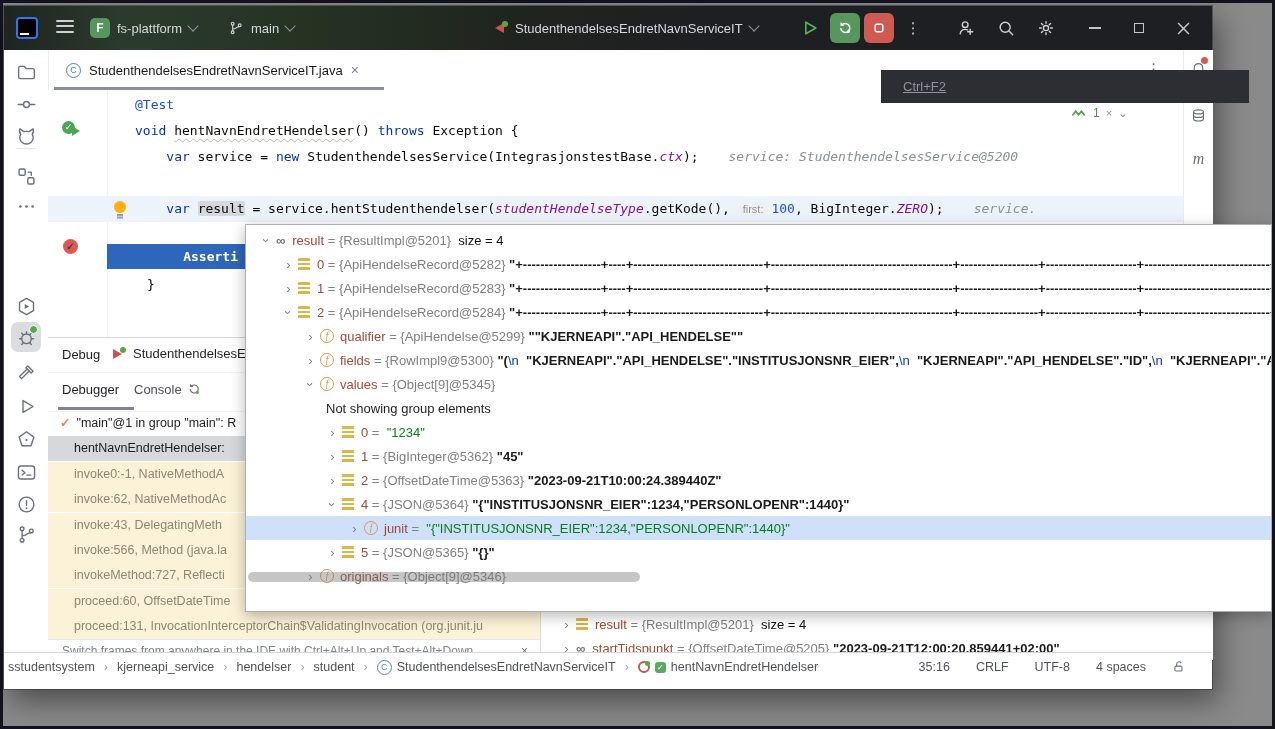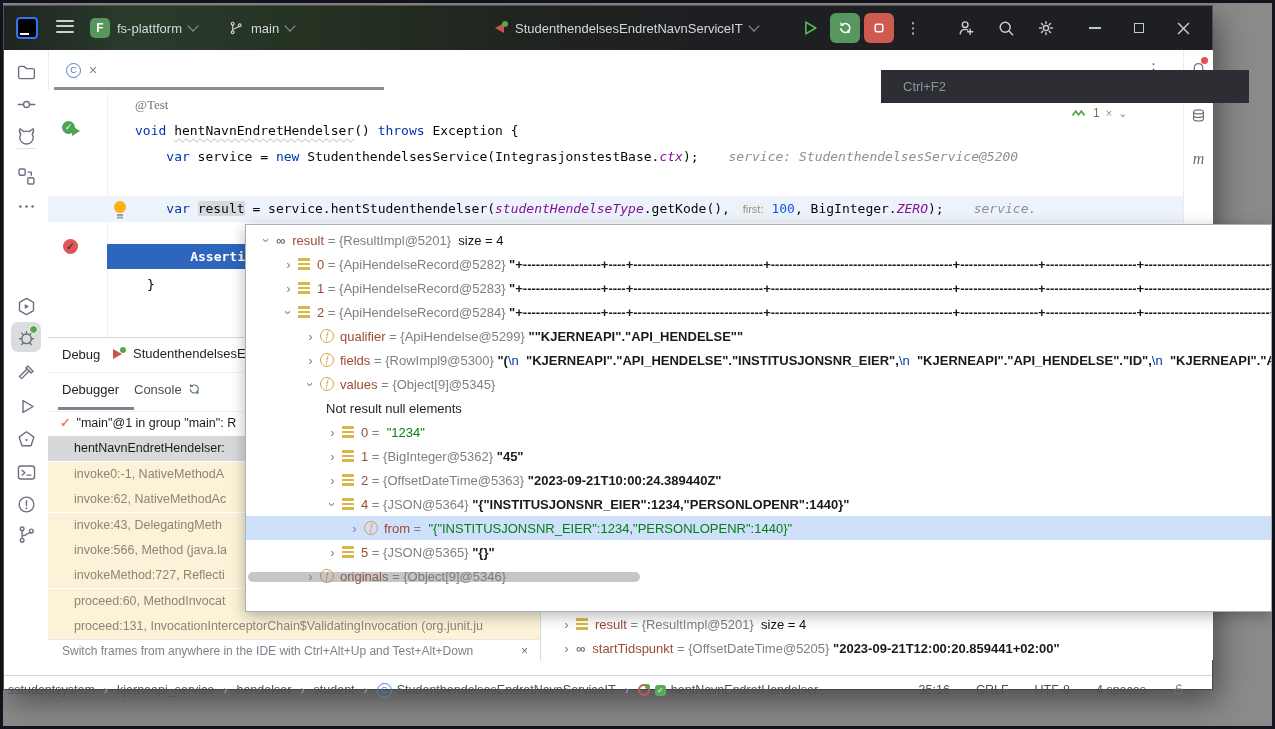--- a/index.html
+++ b/index.html
@@ -42,28 +42,28 @@
   .ab-item.active{background:#DADCE0;}
   .ab-item .badge{position:absolute;right:3px;top:3px;width:7px;height:7px;border-radius:50%;background:#57A64A;border:1.5px solid #fff;}
   .ab-div{position:absolute;left:12px;width:20px;height:1px;background:#E3E5E8;}
 
   
   .editor{position:absolute;left:44px;top:84px;width:1139px;height:247px;background:#fff;overflow:hidden;}
   .gutter-line{position:absolute;left:59px;top:0;bottom:0;width:1px;background:#F0F1F3;}
   .code-line{position:absolute;left:0;width:100%;height:26px;line-height:26px;padding-left:87px;box-sizing:border-box;
     white-space:pre;font-family:"DejaVu Sans Mono",monospace;font-size:13px;color:#080808;}
   .code-line.hl{background:#EDF3FB;}
-  .c-ann{color:#737373;font-family:Liberation Serif, serif;}.c-kw{color:#0033B3;}.c-pl{color:#080808;}
+  .c-ann{color:#1d4ed8;}.c-kw{color:#0033B3;}.c-pl{color:#080808;}
   .c-fld{color:#871094;font-style:italic;}.c-num{color:#1750EB;}
   .c-dbg{color:#8A8E98;font-style:italic;margin-left:30px;}
   .c-box{background:#D5D8DD;border-radius:2px;}
   .c-hint{font-family:"Liberation Sans",sans-serif;font-size:11px;color:#8E929B;background:#EFF0F2;border-radius:7px;padding:1px 5px;margin-right:3px;}
   .c-typo{text-decoration:underline;text-decoration-style:wavy;text-decoration-color:#A3C9A3;text-underline-offset:3px;text-decoration-thickness:1px;}
   .sel-bar{position:absolute;left:59px;top:154px;width:138px;height:25px;background:#2E65BD;color:#fff;
-    font-family:"DejaVu Sans Mono",monospace;font-size:13px;font-weight:bold;display:flex;align-items:center;justify-content:flex-end;padding-right:0;box-sizing:border-box;}
+    font-family:"DejaVu Sans Mono",monospace;font-size:13px;font-weight:bold;display:flex;align-items:center;justify-content:flex-end;padding-right:7px;box-sizing:border-box;}
   .brace{position:absolute;left:99px;top:182px;height:26px;line-height:26px;font-family:"DejaVu Sans Mono",monospace;font-size:13px;}
   .g-test{position:absolute;left:14px;top:30px;width:18px;height:18px;}
   .g-test .c{position:absolute;left:0;top:1px;width:13px;height:13px;border-radius:50%;background:#4CA554;color:#fff;font-size:9px;line-height:13px;text-align:center;}
   .g-test .t{position:absolute;left:10px;top:6px;width:0;height:0;border-left:8px solid #4CA554;border-top:5px solid transparent;border-bottom:5px solid transparent;}
   .g-bulb{position:absolute;left:66px;top:111px;width:13px;height:17px;z-index:2;}
   .g-bulb .b{position:absolute;left:0;top:0;width:12px;height:12px;border-radius:50%;background:#FFAF0F;}
   .g-bulb .s{position:absolute;left:3px;top:13px;width:6px;height:1.6px;background:#9AA0A8;box-shadow:0 2.6px 0 #9AA0A8;}
   .g-bp{position:absolute;left:15px;top:149px;width:15px;height:15px;border-radius:50%;background:#E05555;color:#3c3c46;font-size:10px;line-height:15px;text-align:center;font-weight:bold;}
 
   
@@ -115,24 +115,24 @@
   .popup{position:absolute;left:245px;top:224px;width:1027px;height:388px;background:#fff;z-index:40;
     border:1px solid #ABAEB5;box-shadow:0 4px 14px rgba(0,0,0,.28);box-sizing:border-box;overflow:hidden;}
   #popup-rows{position:absolute;left:0;top:3px;width:1800px;}
   .pop-scrollthumb{position:absolute;left:2px;top:347px;width:392px;height:10px;border-radius:5px;background:rgba(120,120,120,.42);z-index:3;}
   .pop-footer{position:absolute;left:0;bottom:0;width:100%;height:24px;border-top:1px solid #E3E5E8;background:#fff;}
   .pop-link{position:absolute;left:14px;top:3px;color:#2E6BD6;font-size:13px;}
 
   
   .tooltip{position:absolute;left:881px;top:70px;width:368px;height:33px;background:#2C2E33;z-index:60;
     display:flex;align-items:center;padding:0 12px;box-sizing:border-box;font-size:13px;color:#E8EAEE;white-space:nowrap;}
-  .tooltip .short{color:#8E939C;margin-left:10px;}
-
-  
-  .statusbar{position:absolute;left:0;bottom:0;width:1208px;height:14px;background:#fff;border-top:1px solid #D4D6DB;box-sizing:border-box;}
+  .tooltip .short{color:#8E939C;margin-left:10px;text-decoration:underline;}
+
+  
+  .statusbar{position:absolute;left:0;bottom:0;width:1208px;height:37px;background:#fff;border-top:1px solid #D4D6DB;box-sizing:border-box;}
   #crumbs{position:absolute;left:4px;top:0;height:28px;display:flex;align-items:center;gap:9px;font-size:12.5px;color:#50525B;white-space:nowrap;overflow:hidden;width:920px;}
   #crumbs .sep{color:#9DA0A8;}
   .sb-right{position:absolute;right:26px;top:0;height:28px;display:flex;align-items:center;gap:26px;font-size:12.5px;color:#50525B;}
   .tm-ring{width:12px;height:12px;border-radius:50%;border:2.2px solid #C75450;box-sizing:border-box;position:relative;}
   .tm-ring i{position:absolute;right:-2px;top:-2px;width:5px;height:5px;border-radius:50%;background:#57A64A;}
   .tm-ok{width:11px;height:11px;border-radius:3px;background:#5BA85F;color:#fff;font-size:8px;line-height:11px;text-align:center;}
   svg{display:block;}
 </style>
 </head>
 <body>
@@ -220,20 +220,21 @@
       <div class="winctl" style="left:1168px;">
         <svg width="13" height="13" viewBox="0 0 12 12" stroke="#C2C6CD" stroke-width="1.4">
             <path d="M1 1l10 10M11 1L1 11"></path>
           </svg>
       </div>
     </div>
 
     <div class="tabbar">
       <div class="etab">
         <span class="class-ring">C</span>
+        <span>StudenthendelsesEndretNavnServiceIT.java</span>
         <span class="close">×</span>
       </div>
       <div class="tab-underline"></div>
       <div class="tab-kebab">⋮</div>
     </div>
 
     <div class="activitybar" id="activitybar">
         <div class="ab-item" style="top: 7px;">
           <svg width="21" height="21" viewBox="0 0 24 24" fill="none" stroke="#6C707E" stroke-width="1.6" stroke-linecap="round" stroke-linejoin="round">
             <path d="M3 7a2 2 0 0 1 2-2h4.2L12 7.6h7A2 2 0 0 1 21 9.6V17a2 2 0 0 1-2 2H5a2 2 0 0 1-2-2z"></path>
@@ -392,21 +393,21 @@
         </span>
       </div>
       <div id="frames">
           <div class="frame thread" style="top: 73px;"><span class="chk">✓</span><span>"main"@1 in group "main": R</span></div>
           <div class="frame selected" style="top: 98px;"><span>hentNavnEndretHendelser:</span></div>
           <div class="frame lib" style="top: 124px;"><span>invoke0:-1, NativeMethodA</span></div>
           <div class="frame lib" style="top: 149px;"><span>invoke:62, NativeMethodAc</span></div>
           <div class="frame lib" style="top: 175px;"><span>invoke:43, DelegatingMeth</span></div>
           <div class="frame lib" style="top: 200px;"><span>invoke:566, Method (java.la</span></div>
           <div class="frame lib" style="top: 225px;"><span>invokeMethod:727, Reflecti</span></div>
-          <div class="frame lib" style="top: 251px;"><span>proceed:60, MethodInvocat</span></div>
+          <div class="frame lib" style="top: 251px;"><span>proceed:60, OffsetDateTime</span></div>
           <div class="frame lib" style="top: 276px;"><span>proceed:131, InvocationInterceptorChain$ValidatingInvocation (org.junit.ju</span></div>
         </div>
       <div class="dbg-vdiv"></div>
       <div class="banner">
         <span>Switch frames from anywhere in the IDE with Ctrl+Alt+Up and Test+Alt+Down</span>
         <span class="bx">×</span>
       </div>
       <div id="var-rows">
           <div class="prow" style="padding-left: 14px;"><span class="tchev">›</span><span class="ic-list"></span><span class="tname">result</span><span class="s-eq"> = </span><span class="s-ref">{ResultImpl@5201}</span><span class="s-ex">  size = 4</span></div>
           <div class="prow" style="padding-left: 14px; height: 24px;"><span class="tchev">›</span><span class="ic-watch">∞</span><span class="tname">startTidspunkt</span><span class="s-eq"> = </span><span class="s-ref">{OffsetDateTime@5205}</span><span class="s-sd"> "2023-09-21T12:00:20.859441+02:00"</span></div>
@@ -461,26 +462,26 @@
 
   <div class="popup">
     <div id="popup-rows">
         <div class="prow" style="padding-left: 14px;"><span class="tchev open">›</span><span class="ic-watch">∞</span><span class="tname">result</span><span class="s-eq"> = </span><span class="s-ref">{ResultImpl@5201}</span><span class="s-ex">  size = 4</span></div>
         <div class="prow" style="padding-left: 36px;"><span class="tchev">›</span><span class="ic-list"></span><span class="tname">0</span><span class="s-eq"> = </span><span class="s-ref">{ApiHendelseRecord@5282}</span><span class="s-sd"> "+------------------+----+------------------------------+------------------------------------------+------------------+---------------------+-----------------------------+------------------+-------------------+"</span></div>
         <div class="prow" style="padding-left: 36px;"><span class="tchev">›</span><span class="ic-list"></span><span class="tname">1</span><span class="s-eq"> = </span><span class="s-ref">{ApiHendelseRecord@5283}</span><span class="s-sd"> "+------------------+----+------------------------------+------------------------------------------+------------------+---------------------+-----------------------------+------------------+-------------------+"</span></div>
         <div class="prow" style="padding-left: 36px;"><span class="tchev open">›</span><span class="ic-list"></span><span class="tname">2</span><span class="s-eq"> = </span><span class="s-ref">{ApiHendelseRecord@5284}</span><span class="s-sd"> "+------------------+----+------------------------------+------------------------------------------+------------------+---------------------+-----------------------------+------------------+-------------------+"</span></div>
         <div class="prow" style="padding-left: 58px;"><span class="tchev">›</span><span class="ic-field">f</span><span class="tname">qualifier</span><span class="s-eq"> = </span><span class="s-ref">{ApiHendelse@5299}</span><span class="s-sd"> ""KJERNEAPI"."API_HENDELSE""</span></div>
         <div class="prow" style="padding-left: 58px;"><span class="tchev">›</span><span class="ic-field">f</span><span class="tname">fields</span><span class="s-eq"> = </span><span class="s-ref">{RowImpl9@5300}</span><span class="s-sd"> "(</span><span class="s-esc">\n</span><span class="s-sd">  "KJERNEAPI"."API_HENDELSE"."INSTITUSJONSNR_EIER",</span><span class="s-esc">\n</span><span class="s-sd">  "KJERNEAPI"."API_HENDELSE"."ID",</span><span class="s-esc">\n</span><span class="s-sd">  "KJERNEAPI"."API_HE</span></div>
         <div class="prow" style="padding-left: 58px;"><span class="tchev open">›</span><span class="ic-field">f</span><span class="tname">values</span><span class="s-eq"> = </span><span class="s-ref">{Object[9]@5345}</span></div>
-        <div class="prow" style="padding-left: 80px;"><span class="tnote">Not result null elements</span></div>
+        <div class="prow" style="padding-left: 80px;"><span class="tnote">Not showing group elements</span></div>
         <div class="prow" style="padding-left: 80px;"><span class="tchev">›</span><span class="ic-list"></span><span class="tname">0</span><span class="s-eq"> = </span><span class="s-sg"> "1234"</span></div>
         <div class="prow" style="padding-left: 80px;"><span class="tchev">›</span><span class="ic-list"></span><span class="tname">1</span><span class="s-eq"> = </span><span class="s-ref">{BigInteger@5362}</span><span class="s-sd"> "45"</span></div>
         <div class="prow" style="padding-left: 80px;"><span class="tchev">›</span><span class="ic-list"></span><span class="tname">2</span><span class="s-eq"> = </span><span class="s-ref">{OffsetDateTime@5363}</span><span class="s-sd"> "2023-09-21T10:00:24.389440Z"</span></div>
         <div class="prow" style="padding-left: 80px;"><span class="tchev open">›</span><span class="ic-list"></span><span class="tname">4</span><span class="s-eq"> = </span><span class="s-ref">{JSON@5364}</span><span class="s-sd"> "{"INSTITUSJONSNR_EIER":1234,"PERSONLOPENR":1440}"</span></div>
-        <div class="prow sel" style="padding-left: 102px;"><span class="tchev">›</span><span class="ic-field">f</span><span class="tname">from</span><span class="s-eq"> = </span><span class="s-sg"> "{"INSTITUSJONSNR_EIER":1234,"PERSONLOPENR":1440}"</span></div>
+        <div class="prow sel" style="padding-left: 102px;"><span class="tchev">›</span><span class="ic-field">f</span><span class="tname">junit</span><span class="s-eq"> = </span><span class="s-sg"> "{"INSTITUSJONSNR_EIER":1234,"PERSONLOPENR":1440}"</span></div>
         <div class="prow" style="padding-left: 80px;"><span class="tchev">›</span><span class="ic-list"></span><span class="tname">5</span><span class="s-eq"> = </span><span class="s-ref">{JSON@5365}</span><span class="s-sd"> "{}"</span></div>
         <div class="prow" style="padding-left: 58px;"><span class="tchev">›</span><span class="ic-field">f</span><span class="tname">originals</span><span class="s-eq"> = </span><span class="s-ref">{Object[9]@5346}</span></div>
       </div>
     <div class="pop-scrollthumb"></div>
   </div>
 
   <div class="tooltip">
     <span class="short">Ctrl+F2</span>
   </div>
 </div>

